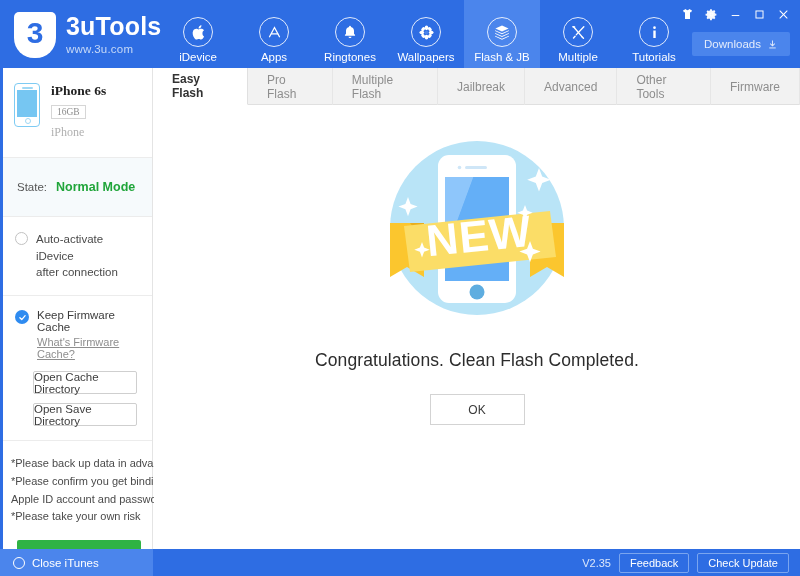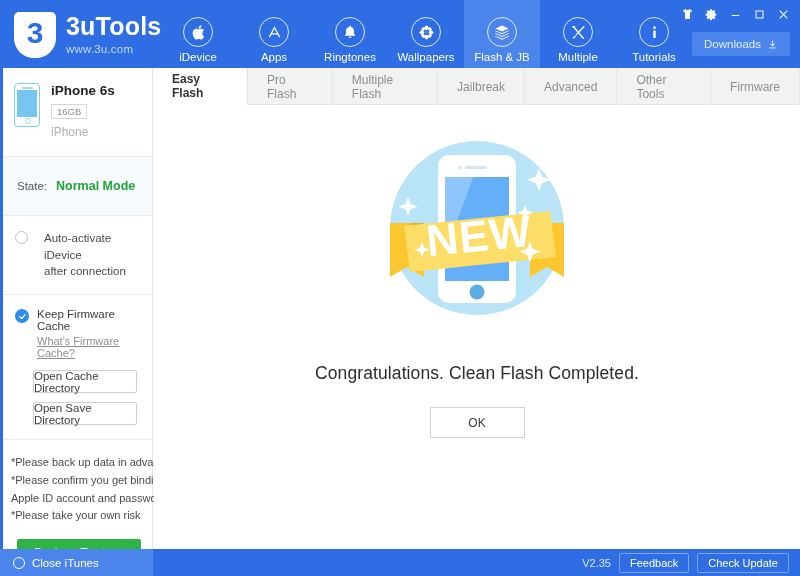--- a/index.html
+++ b/index.html
@@ -126,40 +126,40 @@
     width: 19.5px; height: 27px; background: #76c6f2;
   }
   .dev-icon .spk {
     position: absolute; left: 7px; top: 3px;
     width: 11px; height: 1.6px; background: #9ed8f5; border-radius: 1px;
   }
   .dev-icon .hm {
     position: absolute; left: 9.5px; bottom: 2.5px;
     width: 6px; height: 6px; border: 1.2px solid #9ed8f5; border-radius: 50%;
   }
-  .dev-info { display: flex; flex-direction: column; }
+  .dev-info { display: flex; flex-direction: column; font-family: Liberation Serif, serif; }
   .dev-name { font-size: 13.5px; font-weight: bold; color: #222222; }
   .dev-cap {
     margin-top: 6px; align-self: flex-start;
     font-size: 9.5px; color: #8c8c8c;
     border: 1px solid #d6d6d6; border-radius: 0;
     padding: 1px 5px;
   }
   .dev-type { margin-top: 6px; font-size: 12px; color: #b0b0b0; }
 
   .state-block {
     background: #f6fafc;
     padding: 22px 0 22px 14px;
     display: flex; align-items: center; gap: 9px;
     border-bottom: 1px solid #ececec;
   }
   .state-key { font-size: 11.5px; color: #555555; }
   .state-val { font-size: 12.5px; color: #20a53a; font-weight: bold; }
 
-  .opt-block { padding: 14px 10px 14px 12px; display: flex; gap: 16px; align-items: flex-start; }
+  .opt-block { padding: 14px 10px 14px 12px; display: flex; gap: 8px; align-items: flex-start; }
   .radio-o {
     width: 13px; height: 13px; border-radius: 50%;
     border: 1.4px solid #c2c2c2; background: #fff; flex: none; margin-top: 1px;
   }
   .check-on {
     width: 14px; height: 14px; border-radius: 50%;
     background: #2e8bf0; flex: none; margin-top: 1px;
     display: flex; align-items: center; justify-content: center;
   }
   .opt-text { font-size: 11.5px; color: #4a4a4a; line-height: 1.45; }
@@ -193,21 +193,21 @@
   .main {
     position: absolute; left: 154px; top: 105px;
     width: 646px; height: 444px;
     background: #ffffff;
     display: flex; flex-direction: column; align-items: center;
   }
   .illus { margin-top: 18px; width: 210px; height: 210px; position: relative; }
   .illus svg { display: block; }
 
   .done-msg {
-    margin-top: 30px;
+    margin-top: 17px;
     font-size: 17.5px; color: #2c2c2c; letter-spacing: .1px;
   }
   .ok-btn {
     margin-top: 23px;
     width: 95px; height: 31px;
     border: 1px solid #d3d3d3; background: #ffffff;
     font-size: 12px; color: #3a3a3a;
     display: flex; align-items: center; justify-content: center; cursor: pointer;
   }
 

